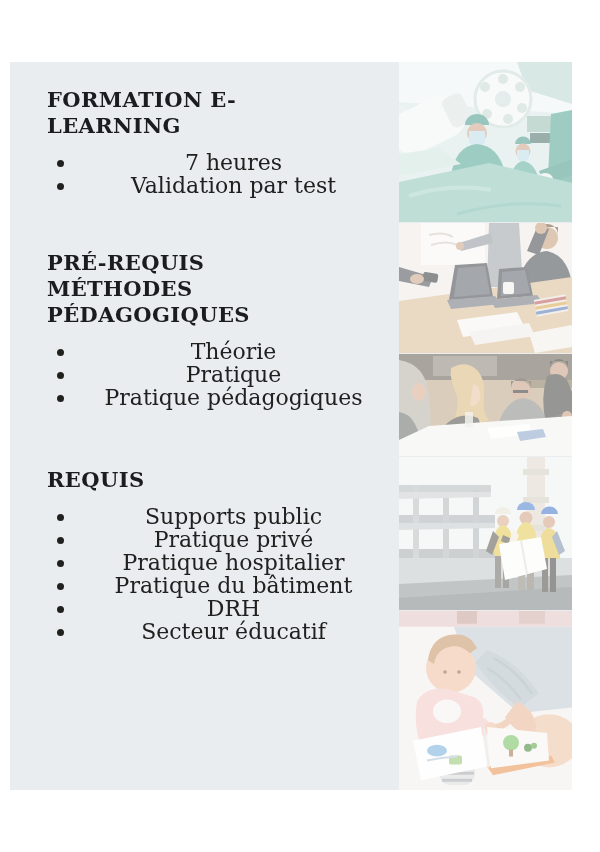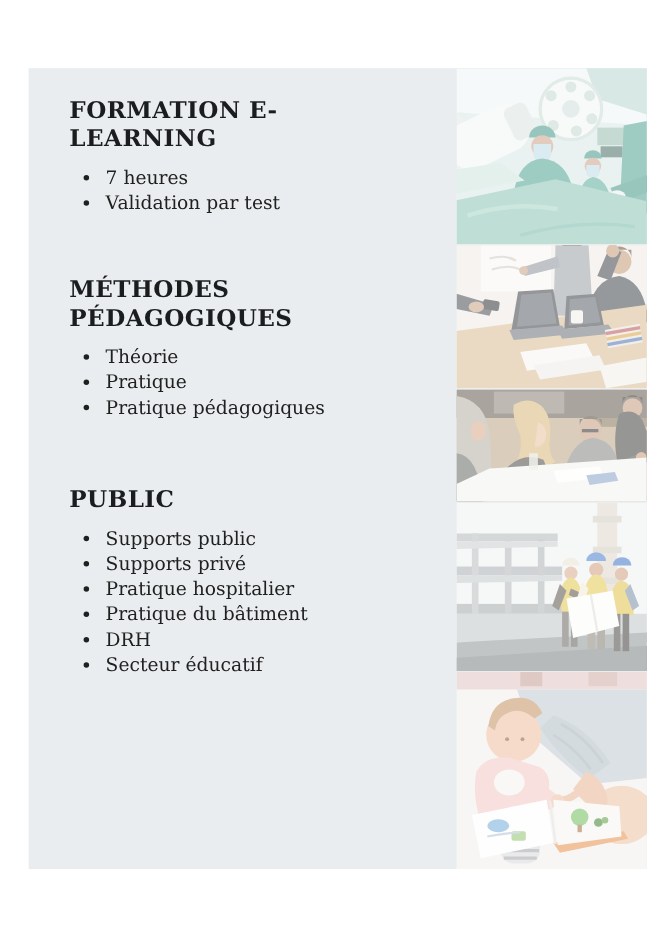--- a/index.html
+++ b/index.html
@@ -6,21 +6,21 @@
   .page {
     position: relative;
     width: 600px;
     height: 852px;
     background: #ffffff;
     font-family: "DejaVu Serif", "Liberation Serif", serif;
     overflow: hidden;
   }
   .panel {
     position: absolute;
-    left: 26px;
+    left: 10px;
     top: 62px;
     width: 562px;
     height: 728px;
     background: #e9edf0;
   }
   .sections {
     position: absolute;
     left: 37px;
     top: 0;
     width: 340px;
@@ -35,24 +35,25 @@
     max-width: 240px;
     font-size: 21px;
     line-height: 26px;
     font-weight: 700;
     letter-spacing: 0.4px;
     color: #1b1c1e;
   }
   .section ul {
     margin: 12px 0 0 0;
     padding: 0 0 0 30px;
-    font-size: 17px;
+    font-size: 22px;
     line-height: 23px;
     color: #20201f;
     list-style: disc;
+    text-align: center;
   }
   .section ul li { padding-left: 3px; }
 
   .photos {
     position: absolute;
     right: 0;
     top: 0;
     width: 173px;
     height: 728px;
     display: flex;
@@ -77,36 +78,37 @@
 
       <section class="section s1">
         <h2>FORMATION E-LEARNING</h2>
         <ul>
           <li>7 heures</li>
           <li>Validation par test</li>
         </ul>
       </section>
 
       <section class="section s2">
+        <h2>PRÉ-REQUIS</h2>
       </section>
 
       <section class="section s3">
         <h2>MÉTHODES PÉDAGOGIQUES</h2>
         <ul>
           <li>Théorie</li>
           <li>Pratique</li>
           <li>Pratique pédagogiques</li>
         </ul>
       </section>
 
       <section class="section s4">
-        <h2>PUBLIC</h2>
+        <h2>REQUIS</h2>
         <ul>
           <li>Supports public</li>
-          <li>Supports privé</li>
+          <li>Pratique privé</li>
           <li>Pratique hospitalier</li>
           <li>Pratique du bâtiment</li>
           <li>DRH</li>
           <li>Secteur éducatif</li>
         </ul>
       </section>
 
     </div>
 
     <div class="photos">

